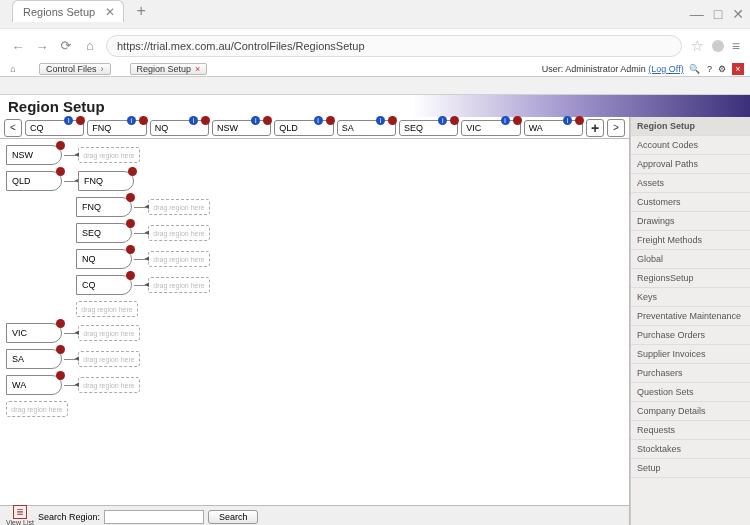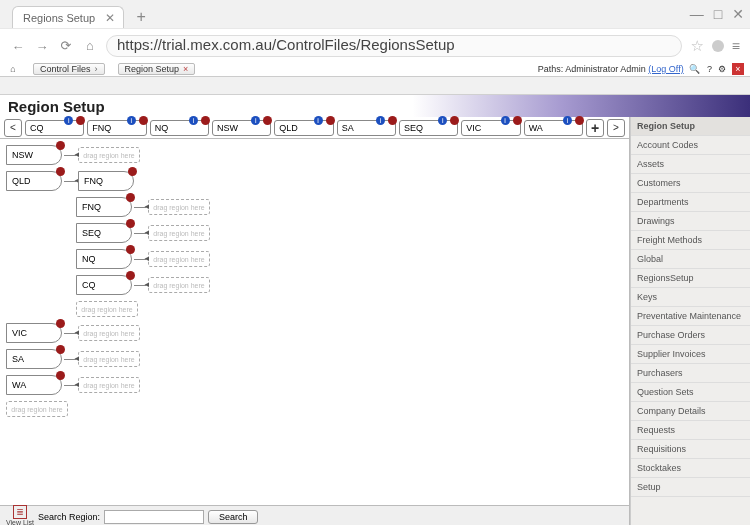--- a/index.html
+++ b/index.html
@@ -1,33 +1,33 @@
 <!DOCTYPE html>
 <html><head>
 <meta charset="utf-8">
 <style>
   *{box-sizing:border-box;margin:0;padding:0;font-family:Arial,Helvetica,sans-serif}
   html,body{width:750px;height:525px;overflow:hidden;background:#f1f1f1}
   
   .chrome{height:95px;background:#f1f1f1;border-bottom:1px solid #d0d0d0;position:relative}
   .window-ctrls{position:absolute;right:6px;top:6px;display:flex;gap:10px;color:#888;font-size:14px}
-  .tab-strip{height:28px;display:flex;align-items:flex-end;padding-left:12px}
+  .tab-strip{height:28px;display:flex;padding-left:12px}
   .tab{background:#fff;border:1px solid #ccc;border-bottom:none;border-radius:6px 6px 0 0;padding:4px 28px 4px 10px;font-size:11px;color:#666;position:relative;height:22px;display:flex;align-items:center}
   .tab .x{position:absolute;right:8px;color:#888;font-size:12px}
   .newtab{width:22px;height:22px;margin-left:6px;display:flex;align-items:center;justify-content:center;color:#888;font-size:16px}
   .omnibox-row{height:34px;display:flex;align-items:center;padding:0 10px;gap:8px;background:#fff;border-top:1px solid #e8e8e8}
   .nav-icon{width:16px;height:16px;display:flex;align-items:center;justify-content:center;color:#888;font-size:13px}
-  .url{flex:1;height:22px;border:1px solid #ddd;border-radius:11px;padding:0 10px;font-size:15px;color:#444;background:#fafafa;display:flex;}
+  .url{flex:1;height:22px;border:1px solid #ddd;border-radius:11px;padding:0 10px;font-size:11px;color:#444;background:#fafafa;display:flex;align-items:center}
   .star{color:#bbb;font-size:15px}
   .dot{width:12px;height:12px;border-radius:50%;background:#ccc}
   .hamb{color:#888;font-size:14px}
   
   .app-bar{height:15px;display:flex;align-items:center;padding:0 6px;font-size:9px;color:#333;background:#fff;border-bottom:1px solid #ccc}
   .home{width:14px;text-align:center}
-  .crumb{border:1px solid #bbb;border-radius:2px;padding:0 6px;margin-left:13px;background:linear-gradient(#fdfdfd,#e9e9e9);position:relative;height:12px;line-height:11px}
+  .crumb{border:1px solid #bbb;border-radius:2px;padding:0 6px;margin-left:19px;background:linear-gradient(#fdfdfd,#e9e9e9);position:relative;height:12px;line-height:11px}
   .crumb.arrow::after{content:"›";margin-left:4px;color:#666}
   .crumb .cx{margin-left:4px;color:#b44}
   .user{margin-left:auto;font-size:9px;color:#333}
   .user a{color:#36c;}
   .app-bar .ic{margin-left:6px;color:#333}
   .closebox{width:12px;height:12px;background:#c33;color:#fff;font-size:9px;display:flex;align-items:center;justify-content:center;margin-left:6px}
   
   .title-row{height:22px;background:linear-gradient(90deg,#fff 0%,#fff 55%,#a69ad0 75%,#3b2f7a 100%);display:flex;align-items:center;padding-left:8px;font-weight:bold;font-size:15px;color:#222}
   
   .wrap{display:flex;height:410px;background:#fff}
@@ -84,21 +84,21 @@
     <span class="star">☆</span>
     <span class="dot"></span>
     <span class="hamb">≡</span>
   </div>
 
   <div class="app-bar">
     <span class="home">⌂</span>
     <span class="crumb arrow"><span>Control Files</span></span>
     <span class="crumb"><span>Region Setup</span><span class="cx">×</span></span>
     <span class="user">
-      <span>Paths: </span><span>Administrator Admin</span>
+      <span>User: </span><span>Administrator Admin</span>
       <a href="#">(Log Off)</a>
     </span>
     <span class="ic">🔍</span>
     <span class="ic">?</span>
     <span class="ic">⚙</span>
     <span class="closebox">×</span>
   </div>
 </div>
 
 <div class="title-row">
@@ -262,33 +262,32 @@
       <span style="align-self:center">Search Region:</span>
       <input class="srch-input" style="align-self: center;">
       <button class="srch-btn" style="align-self:center">Search</button>
     </div>
   </div>
 
   <div class="sidebar">
     <div id="sidebar-host">
         <div class="s-item active">Region Setup</div>
         <div class="s-item">Account Codes</div>
+        <div class="s-item">Approval Paths</div>
         <div class="s-item">Assets</div>
         <div class="s-item">Customers</div>
-        <div class="s-item">Departments</div>
         <div class="s-item">Drawings</div>
         <div class="s-item">Freight Methods</div>
         <div class="s-item">Global</div>
         <div class="s-item">RegionsSetup</div>
         <div class="s-item">Keys</div>
         <div class="s-item">Preventative Maintenance</div>
         <div class="s-item">Purchase Orders</div>
         <div class="s-item">Supplier Invoices</div>
         <div class="s-item">Purchasers</div>
         <div class="s-item">Question Sets</div>
         <div class="s-item">Company Details</div>
         <div class="s-item">Requests</div>
-        <div class="s-item">Requisitions</div>
         <div class="s-item">Stocktakes</div>
         <div class="s-item">Setup</div>
       </div>
   </div>
 </div>
 
 </body></html>

